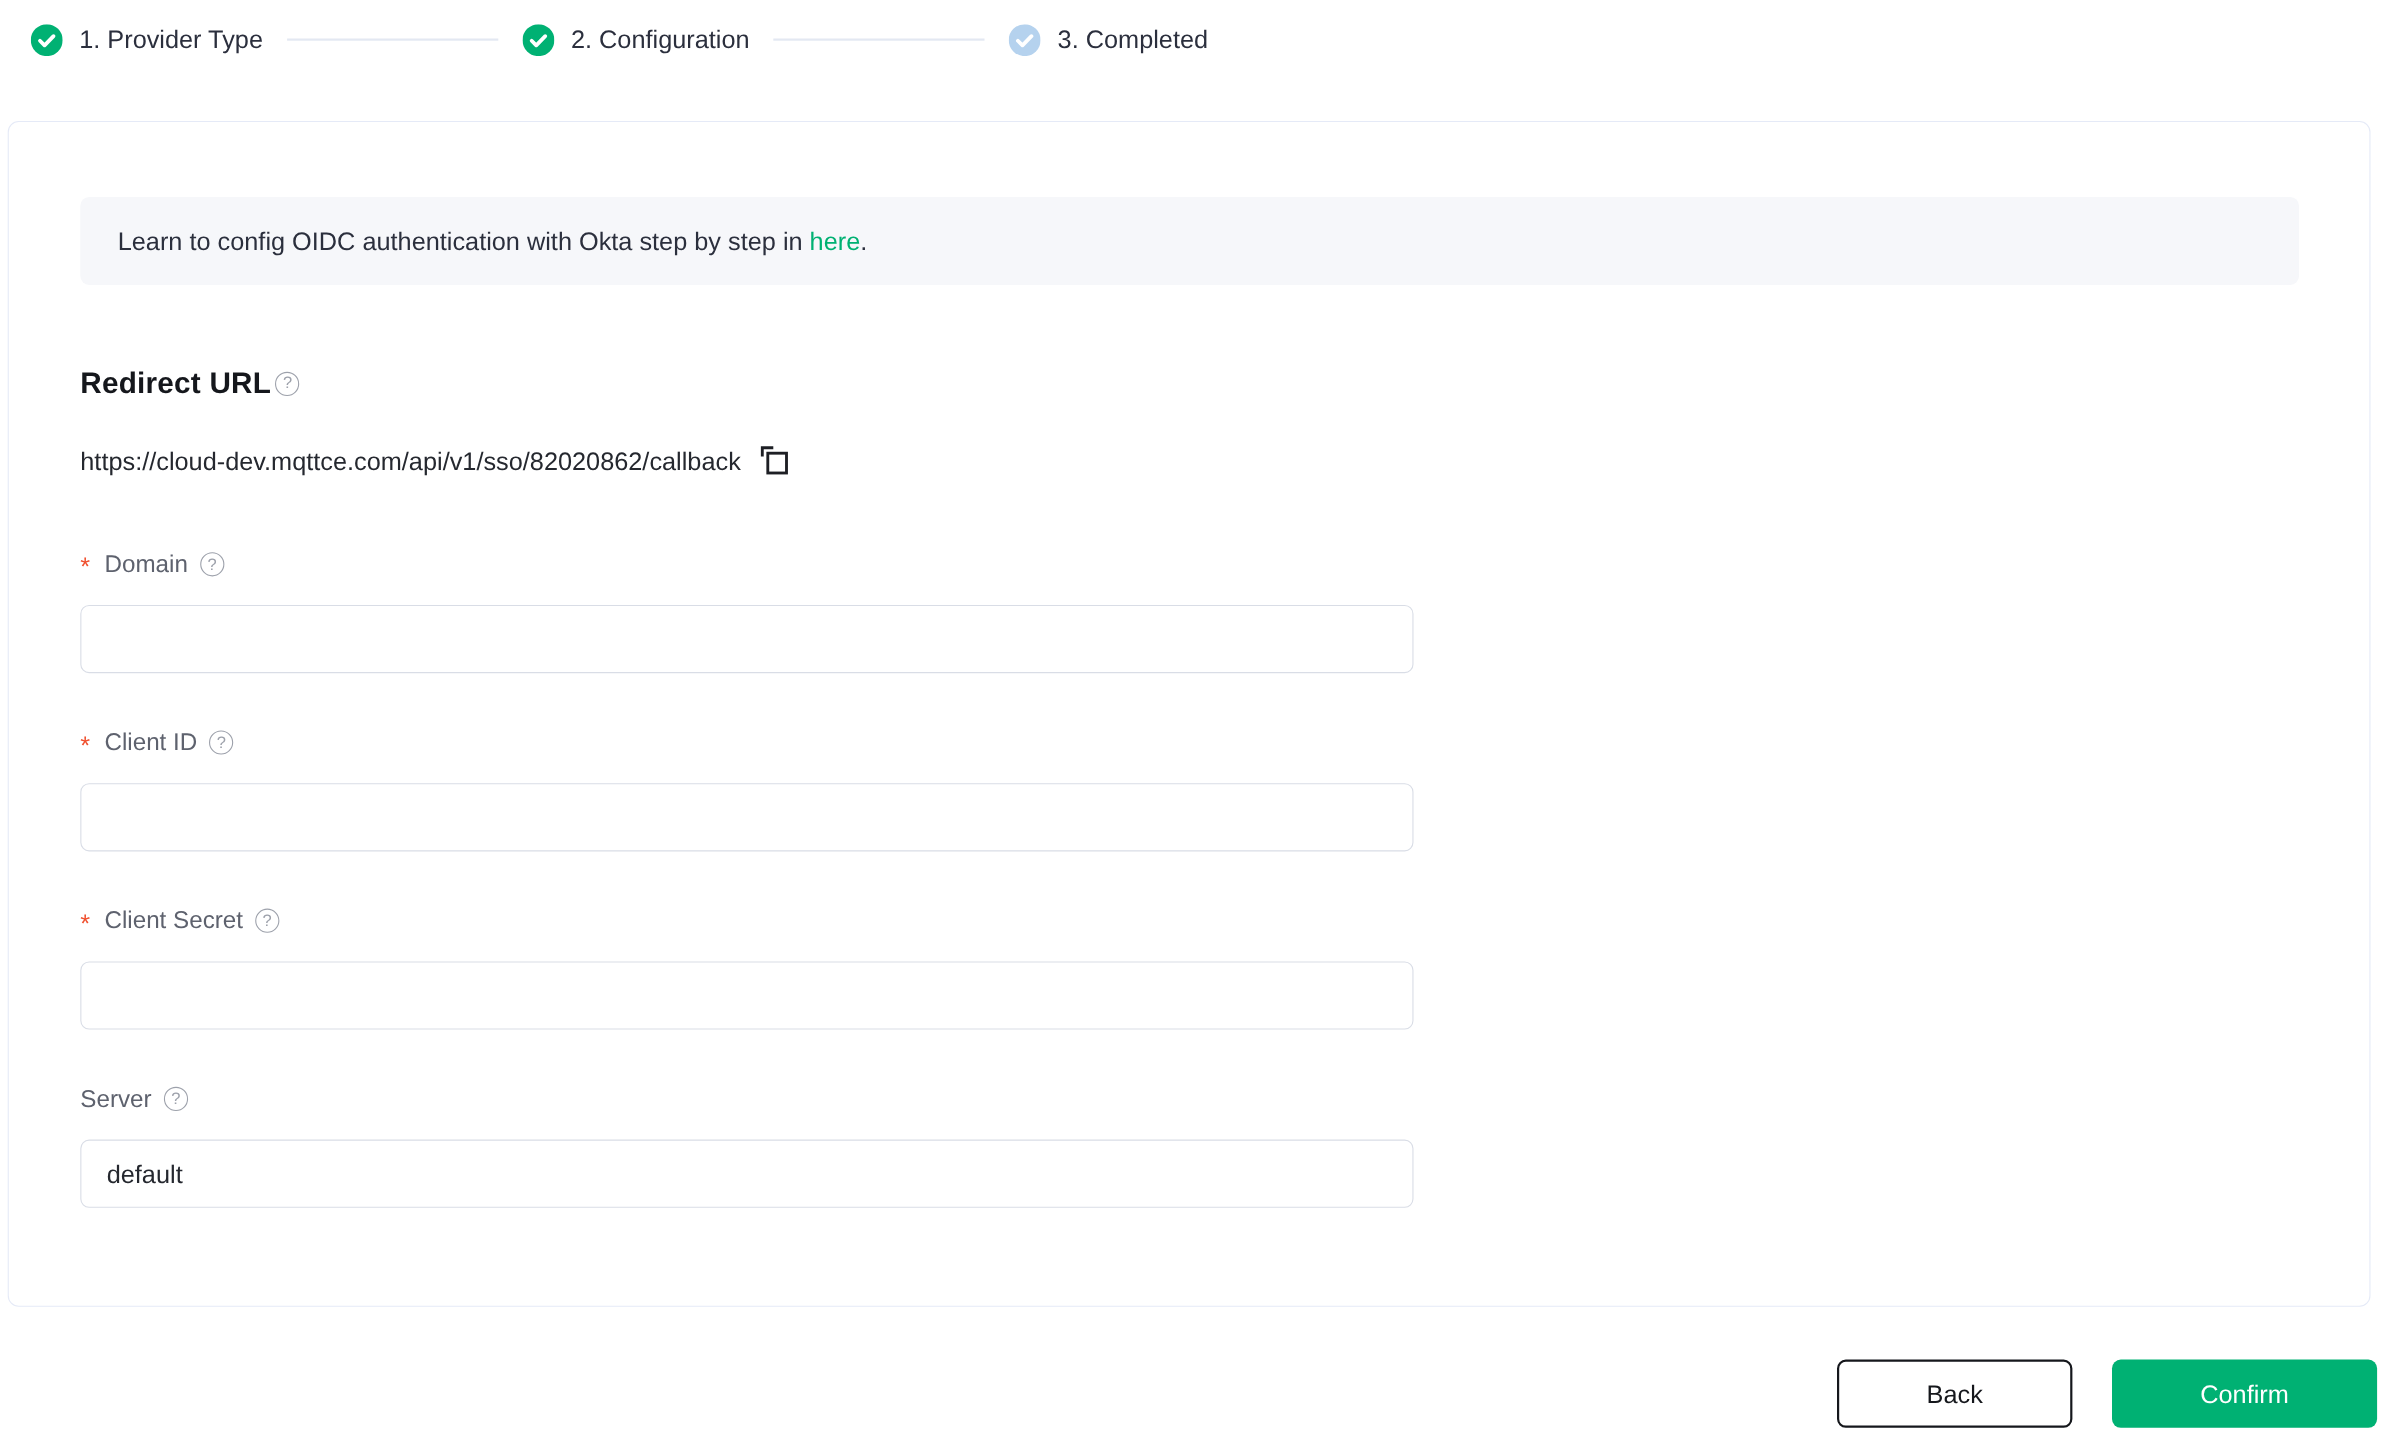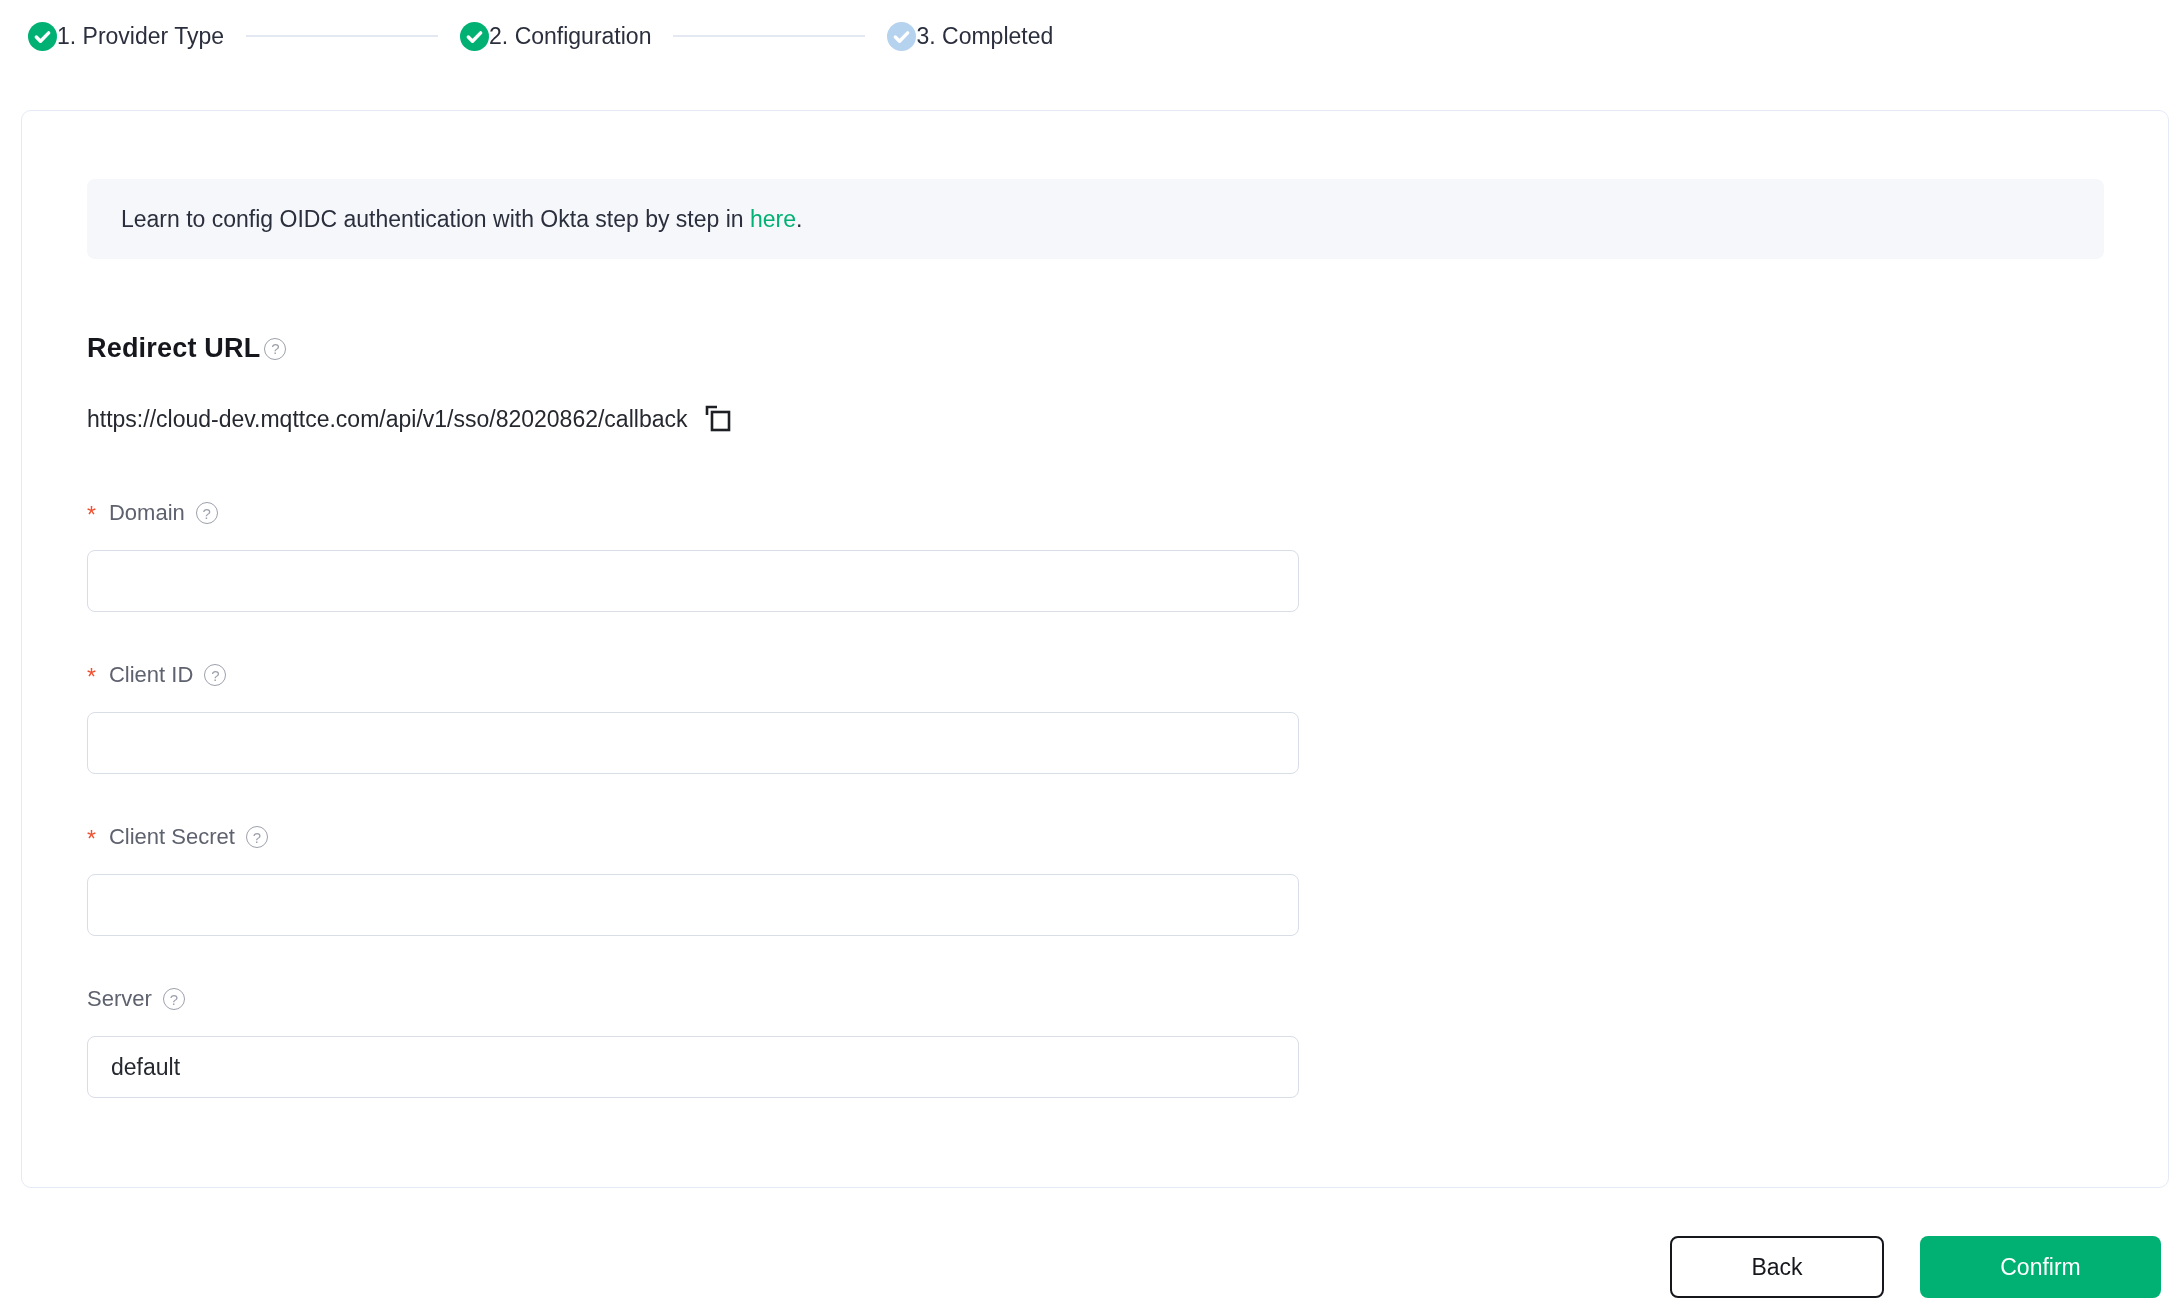--- a/index.html
+++ b/index.html
@@ -13,21 +13,21 @@
     overflow: hidden;
   }
 
   
   .stepper {
     display: flex;
     align-items: center;
     height: 72px;
     padding: 0 28px;
   }
-  .step { display: flex; align-items: center; }
+  .step { display: flex; align-items: center; gap: 15px; }
   .step-icon { display: inline-flex; }
   .step-icon svg { width: 29px; height: 29px; display: block; }
   .step-icon.done { color: #00b173; }
   .step-icon.pending { color: #b5d2ee; }
   .step-label {
     font-size: 23px;
     font-weight: 500;
     color: #2b2f3d;
     white-space: nowrap;
   }
@@ -36,21 +36,21 @@
     height: 2px;
     background: #e3e8f2;
     margin: 0 22px;
     flex: none;
   }
 
   
   .card {
     width: 2148px;
     height: 1078px;
-    margin-left: 21px;
+    margin-left: 7px;
     margin-top: 38px;
     background: #ffffff;
     border: 1px solid #e5eaf7;
     border-radius: 10px;
     padding: 68px 64px 13px 65px;
   }
 
   
   .banner {
     height: 80px;

